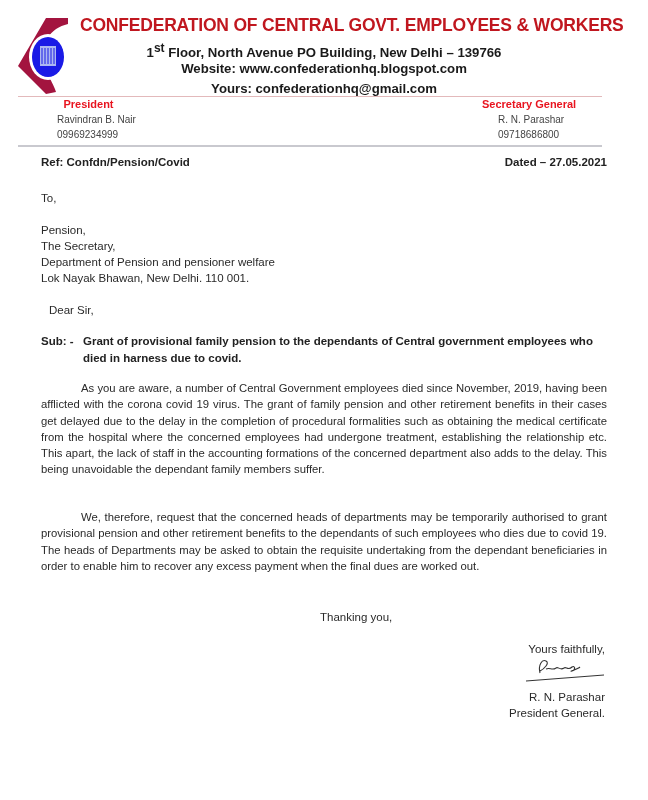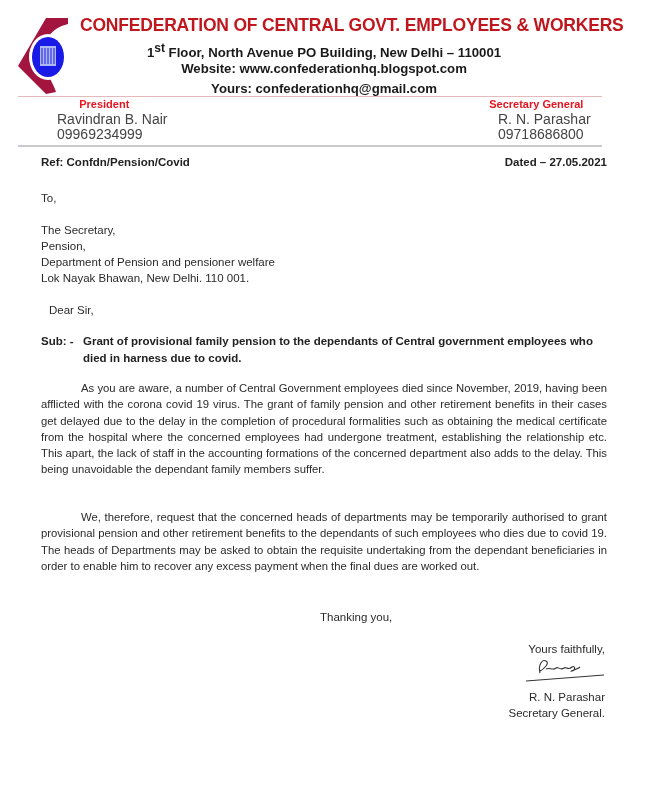--- a/index.html
+++ b/index.html
@@ -14,21 +14,21 @@
       letter-spacing: -0.2px; white-space: nowrap;
     }
     .addr { left: 0; width: 648px; text-align: center; font-size: 13.2px; color: #1a1a1a; font-weight: bold; white-space: nowrap; }
     .addr1 { top: 41px; }
     .addr2 { top: 61px; }
     .addr3 { top: 81px; }
     .addr sup { font-size: 12px; }
     .rule-top { left: 18px; top: 96px; width: 584px; height: 1px; background: #e3b9bb; }
     .rule-bottom { left: 18px; top: 145px; width: 584px; height: 2px; background: #c9c9cf; }
     .office-label { font-size: 11px; font-weight: bold; color: #e8141f; text-align: center; }
-    .office-name, .office-phone { font-size: 14px; color: #444; padding-left: 16px; }
+    .office-name, .office-phone { font-size: 10px; color: #444; padding-left: 16px; }
     .pres { left: 41px; top: 97px; line-height: 15px; }
     .secgen { left: 482px; top: 97px; line-height: 15px; }
     .ref-row { left: 41px; top: 156px; width: 566px; font-size: 11.5px; font-weight: bold; color: #222; display: flex; justify-content: space-between; gap: 8px; }
     .text { font-size: 11.5px; color: #2a2a2a; line-height: 16px; }
     .to { left: 41px; top: 190px; }
     .addressee { left: 41px; top: 222px; }
     .salutation { left: 49px; top: 302px; }
     .subject { left: 41px; top: 333px; width: 566px; display: flex; font-size: 11.5px; font-weight: bold; color: #222; line-height: 17px; }
     .subject .sub-label { width: 42px; flex: none; }
     .para { left: 41px; width: 566px; text-align: justify; font-size: 11.3px; line-height: 16.3px; color: #2a2a2a; }
@@ -52,21 +52,21 @@
     <g stroke="#1a1ae6" stroke-width="1">
       <line x1="26" y1="34" x2="26" y2="50"></line>
         <line x1="29" y1="34" x2="29" y2="50"></line>
       <line x1="32" y1="34" x2="32" y2="50"></line>
         <line x1="35" y1="34" x2="35" y2="50"></line>
       <line x1="38" y1="34" x2="38" y2="50"></line>
     </g>
   </svg>
 </div>
 <div class="abs org-title">CONFEDERATION OF CENTRAL GOVT. EMPLOYEES &amp; WORKERS</div>
-<div class="abs addr addr1"><span>1</span><sup>st</sup><span> Floor, North Avenue PO Building, New Delhi – 110001</span></div>
+<div class="abs addr addr1"><span>1</span><sup>st</sup><span> Floor, North Avenue PO Building, New Delhi – 139766</span></div>
 <div class="abs addr addr2">Website: www.confederationhq.blogspot.com</div>
 <div class="abs addr addr3">Yours: confederationhq@gmail.com</div>
 
 <div class="abs rule-top"></div>
 
 <div class="abs pres">
   <div class="office-label">President</div>
   <div class="office-name">Ravindran B. Nair</div>
   <div class="office-phone">09969234999</div>
 </div>
@@ -78,22 +78,22 @@
 
 <div class="abs rule-bottom"></div>
 
 <div class="abs ref-row">
   <span>Ref: Confdn/Pension/Covid</span>
   <span>Dated – 27.05.2021</span>
 </div>
 
 <div class="abs text to">To,</div>
 <div class="abs text addressee">
+  <div>Pension,</div>
   <div>The Secretary,</div>
-  <div>Pension,</div>
   <div>Department of Pension and pensioner welfare</div>
   <div>Lok Nayak Bhawan, New Delhi. 110 001.</div>
 </div>
 
 <div class="abs text salutation">Dear Sir,</div>
 
 <div class="abs subject">
   <span class="sub-label">Sub: -</span>
   <span>Grant of provisional family pension to the dependants of Central government employees who died in harness due to covid.</span>
 </div>
@@ -104,14 +104,14 @@
 <div class="abs text thanks">Thanking you,</div>
 <div class="abs text closing">Yours faithfully,</div>
 <div class="abs signature">
   <svg width="90" height="28" viewBox="0 0 90 28">
     <path d="M20 18 C18 10 22 4 26 6 C30 8 24 14 20 16 M26 14 C30 12 32 16 36 13 C38 11 40 16 44 13 C46 11 48 16 52 12 C55 10 56 15 52 16 C48 17 58 14 60 12" fill="none" stroke="#333" stroke-width="1.1"></path>
     <path d="M6 26 L84 20" fill="none" stroke="#333" stroke-width="1"></path>
   </svg>
 </div>
 <div class="abs text signer">
   <div>R. N. Parashar</div>
-  <div>Secretary General.</div>
+  <div>President General.</div>
 </div>
 
 </body></html>

